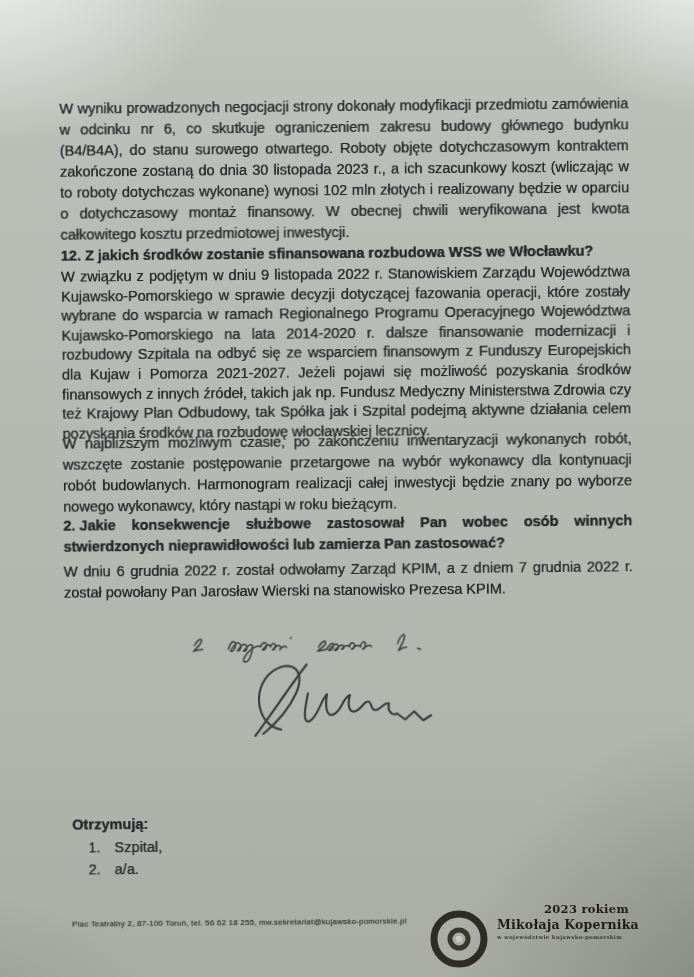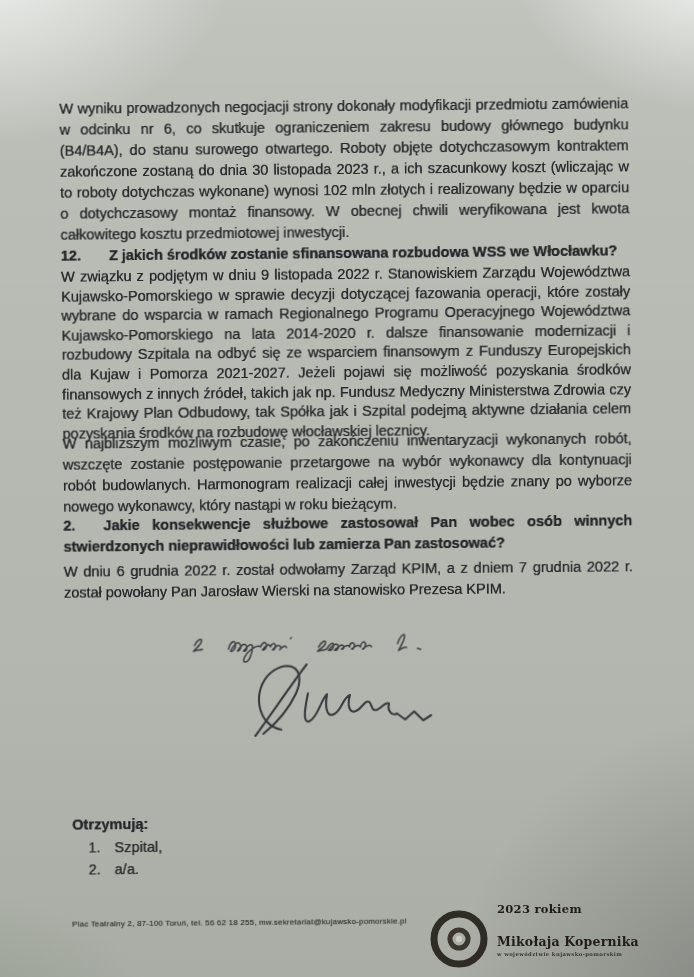--- a/index.html
+++ b/index.html
@@ -22,21 +22,21 @@
   }
   .para{
     position:absolute;left:0;width:569px;
     font-size:14.7px;line-height:21px;text-align:justify;
     letter-spacing:-0.1px;
     text-shadow:0 0 .45px rgba(35,37,42,.85);
   }
   .q{
     font-weight:700;text-shadow:0 0 .35px rgba(25,27,30,.9);
   }
-  .qnum{display:inline-block;margin-right:28px;}
+  .qnum{display:inline-block;margin-right:4px;}
   .p2{line-height:19.6px;}
   .handwriting-svg,.signature-svg{position:absolute;}
   .ink{stroke:#2c2e34;fill:none;stroke-linecap:round;stroke-linejoin:round;}
   .recipients{
     position:absolute;left:6px;top:811px;width:300px;
     font-size:14.6px;line-height:22.5px;
     text-shadow:0 0 .6px rgba(30,32,36,.9);
   }
   .recipients .row{display:flex;}
   .recipients .num{width:26px;margin-left:16px;}
@@ -45,22 +45,22 @@
     font-size:7.9px;letter-spacing:.25px;color:#42463b;
     text-shadow:0 0 .7px rgba(60,64,52,.9);
   }
   .stamp{position:absolute;left:427px;top:905px;width:240px;height:70px;}
   .stamp-ring{position:absolute;left:0;top:2px;filter:blur(.5px);}
   .stamp-text{
     position:absolute;left:70px;top:-3px;
     font-family:"DejaVu Serif", serif;color:#211c15;
     filter:blur(.3px);
   }
-  .stamp-text .l1{font-size:11.5px;font-weight:700;letter-spacing:.3px;}
-  .stamp-text .l2{font-size:12.5px;font-weight:700;letter-spacing:.2px;margin-top:18px;}
+  .stamp-text .l1{font-size:11.5px;font-weight:700;letter-spacing:.3px;margin-left:47px;}
+  .stamp-text .l2{font-size:12.5px;font-weight:700;letter-spacing:.2px;margin-top:1px;}
   .stamp-text .l3{font-size:5.3px;font-weight:700;letter-spacing:.4px;color:rgba(38,35,28,.85);margin-top:2px;}
 </style>
 </head>
 <body>
 
 <div class="page">
   <div class="sheet-content">
 
     <div class="para" style="top:96px;">W wyniku prowadzonych negocjacji strony dokonały modyfikacji przedmiotu zamówienia w odcinku nr 6, co skutkuje ograniczeniem zakresu budowy głównego budynku (B4/B4A), do stanu surowego otwartego. Roboty objęte dotychczasowym kontraktem zakończone zostaną do dnia 30 listopada 2023 r., a ich szacunkowy koszt (wliczając w to roboty dotychczas wykonane) wynosi 102 mln złotych i realizowany będzie w oparciu o dotychczasowy montaż finansowy. W obecnej chwili weryfikowana jest kwota całkowitego kosztu przedmiotowej inwestycji.</div>
 

